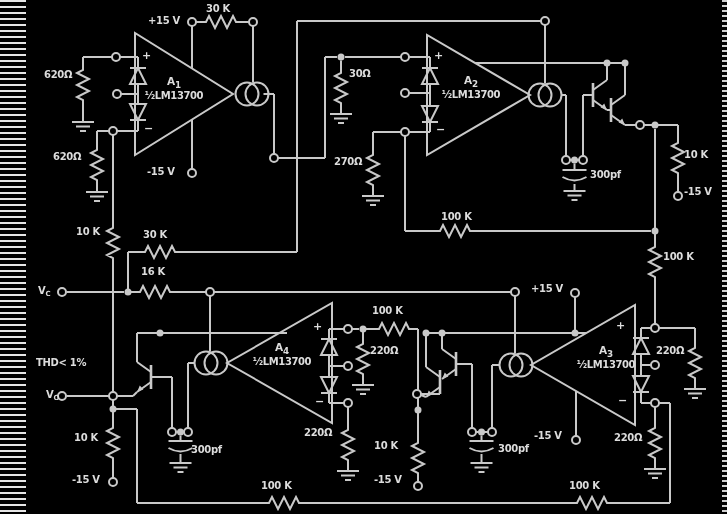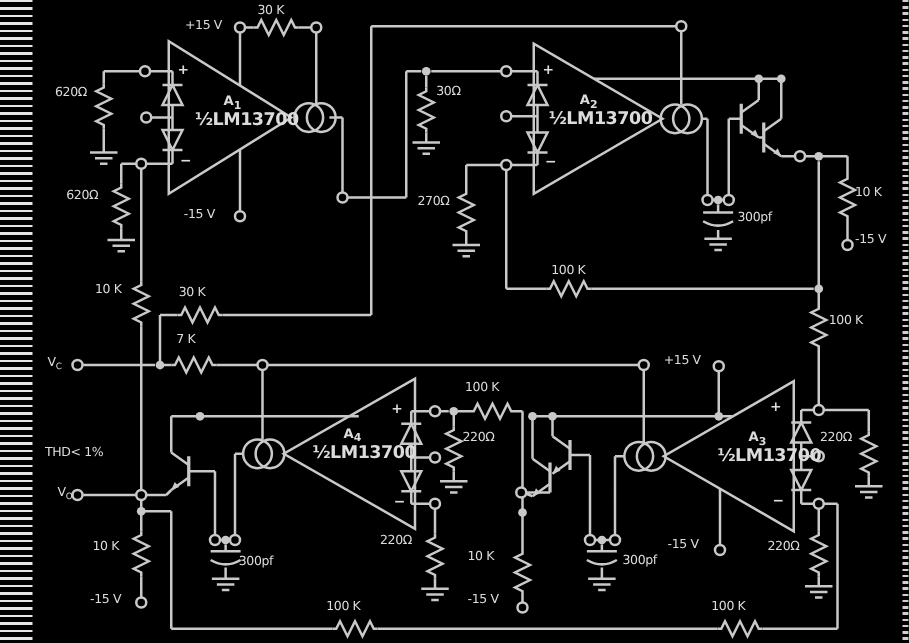--- a/index.html
+++ b/index.html
@@ -1,24 +1,24 @@
 <!DOCTYPE html>
 <html><head>
 <meta charset="utf-8">
 <style>
   html,body{margin:0;padding:0;background:#000;}
   #stage{position:relative;width:727px;height:514px;background:#000;overflow:hidden;
          font-family:"DejaVu Sans",sans-serif;}
   #schem{position:absolute;left:0;top:0;filter:blur(.35px);}
-  .lbl{position:absolute;color:#dcdcdc;font-size:10px;font-weight:normal;
+  .lbl{position:absolute;color:#dcdcdc;font-size:10px;font-weight:bold;
        letter-spacing:-0.3px;white-space:nowrap;filter:blur(.3px);}
   .lbl sub{font-size:7px;vertical-align:-2px;}
   .amp{position:absolute;text-align:center;color:#dcdcdc;font-weight:bold;filter:blur(.3px);}
   .amp .nm{font-size:10.5px;display:block;line-height:11px;}
-  .amp .chip{font-size:14px;display:block;line-height:10px;letter-spacing:-0.4px;}
+  .amp .chip{font-size:10px;display:block;line-height:10px;letter-spacing:-0.4px;}
   .sign{position:absolute;color:#dcdcdc;font-size:11px;font-weight:bold;filter:blur(.2px);}
   .stripesL{position:absolute;left:0;top:0;width:26px;height:514px;
     background:repeating-linear-gradient(to bottom,#e6e6e6 0 2px,#000 2px 6px);}
   .stripesR{position:absolute;left:722px;top:0;width:5px;height:514px;
     background:repeating-linear-gradient(to bottom,#cfcfcf 0 2px,#000 2px 5px);}
 </style>
 </head>
 <body>
 
 <div id="stage">
@@ -178,21 +178,21 @@
     </g>
   </svg>
 
   <span class="lbl" style="left:148px;top:15px">+15 V</span>
   <span class="lbl" style="left:206px;top:3px">30 K</span>
   <span class="lbl" style="left:44px;top:69px">620Ω</span>
   <span class="lbl" style="left:53px;top:151px">620Ω</span>
   <span class="lbl" style="left:147px;top:166px">-15 V</span>
   <span class="lbl" style="left:76px;top:226px">10 K</span>
   <span class="lbl" style="left:143px;top:229px">30 K</span>
-  <span class="lbl" style="left:141px;top:266px">7 K</span>
+  <span class="lbl" style="left:141px;top:266px">16 K</span>
   <span class="lbl" style="left:38px;top:285px"><span>V</span><sub>C</sub></span>
   <span class="lbl" style="left:36px;top:357px">THD&lt; 1%</span>
   <span class="lbl" style="left:46px;top:389px"><span>V</span><sub>O</sub></span>
   <span class="lbl" style="left:74px;top:432px">10 K</span>
   <span class="lbl" style="left:72px;top:474px">-15 V</span>
   <span class="lbl" style="left:349px;top:68px">30Ω</span>
   <span class="lbl" style="left:334px;top:156px">270Ω</span>
   <span class="lbl" style="left:590px;top:169px">300pf</span>
   <span class="lbl" style="left:684px;top:149px">10 K</span>
   <span class="lbl" style="left:684px;top:186px">-15 V</span>
@@ -205,21 +205,21 @@
   <span class="lbl" style="left:372px;top:305px">100 K</span>
   <span class="lbl" style="left:370px;top:345px">220Ω</span>
   <span class="lbl" style="left:304px;top:427px">220Ω</span>
   <span class="lbl" style="left:191px;top:444px">300pf</span>
   <span class="lbl" style="left:498px;top:443px">300pf</span>
   <span class="lbl" style="left:374px;top:440px">10 K</span>
   <span class="lbl" style="left:374px;top:474px">-15 V</span>
   <span class="lbl" style="left:261px;top:480px">100 K</span>
   <span class="lbl" style="left:569px;top:480px">100 K</span>
 
-  <div class="amp" style="left:156px;top:76px;width:60px">
+  <div class="amp" style="left:144px;top:76px;width:60px">
     <span class="nm"><span>A</span><sub>1</sub></span>
     <span class="chip">½LM13700</span>
   </div>
   <div class="amp" style="left:439px;top:75px;width:64px">
     <span class="nm"><span>A</span><sub>2</sub></span>
     <span class="chip">½LM13700</span>
   </div>
   <div class="amp" style="left:574px;top:345px;width:64px">
     <span class="nm"><span>A</span><sub>3</sub></span>
     <span class="chip">½LM13700</span>

